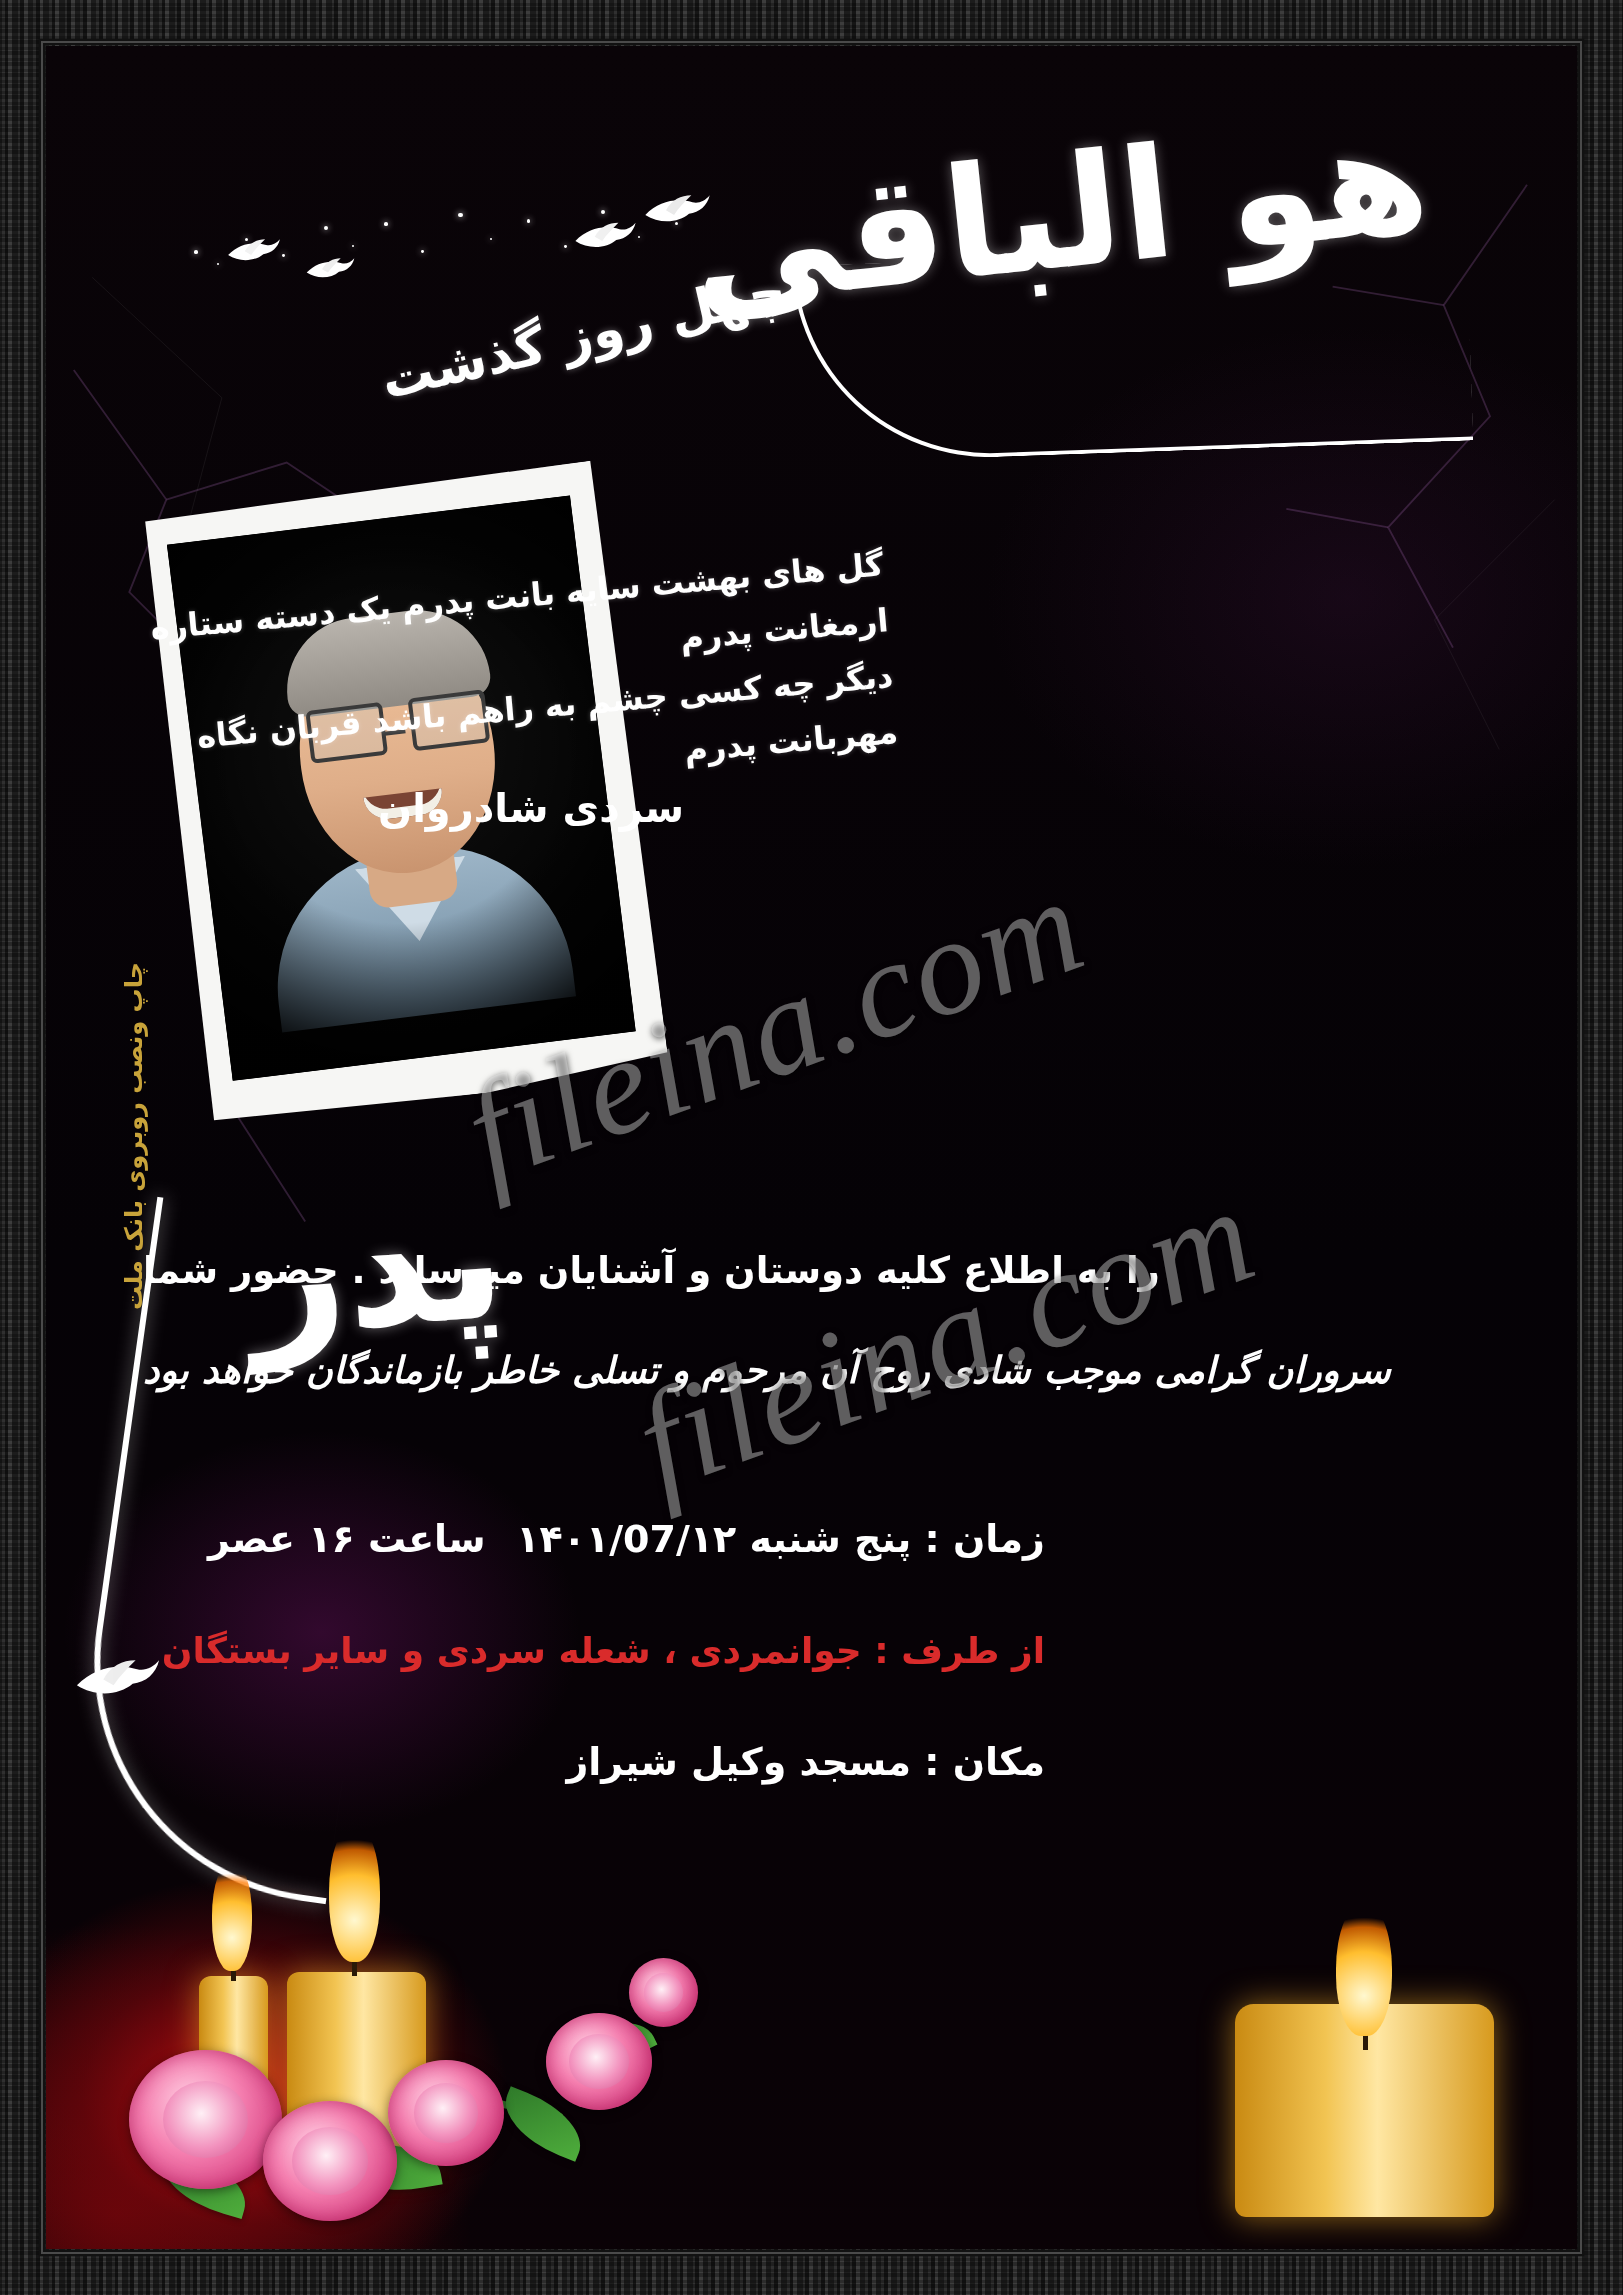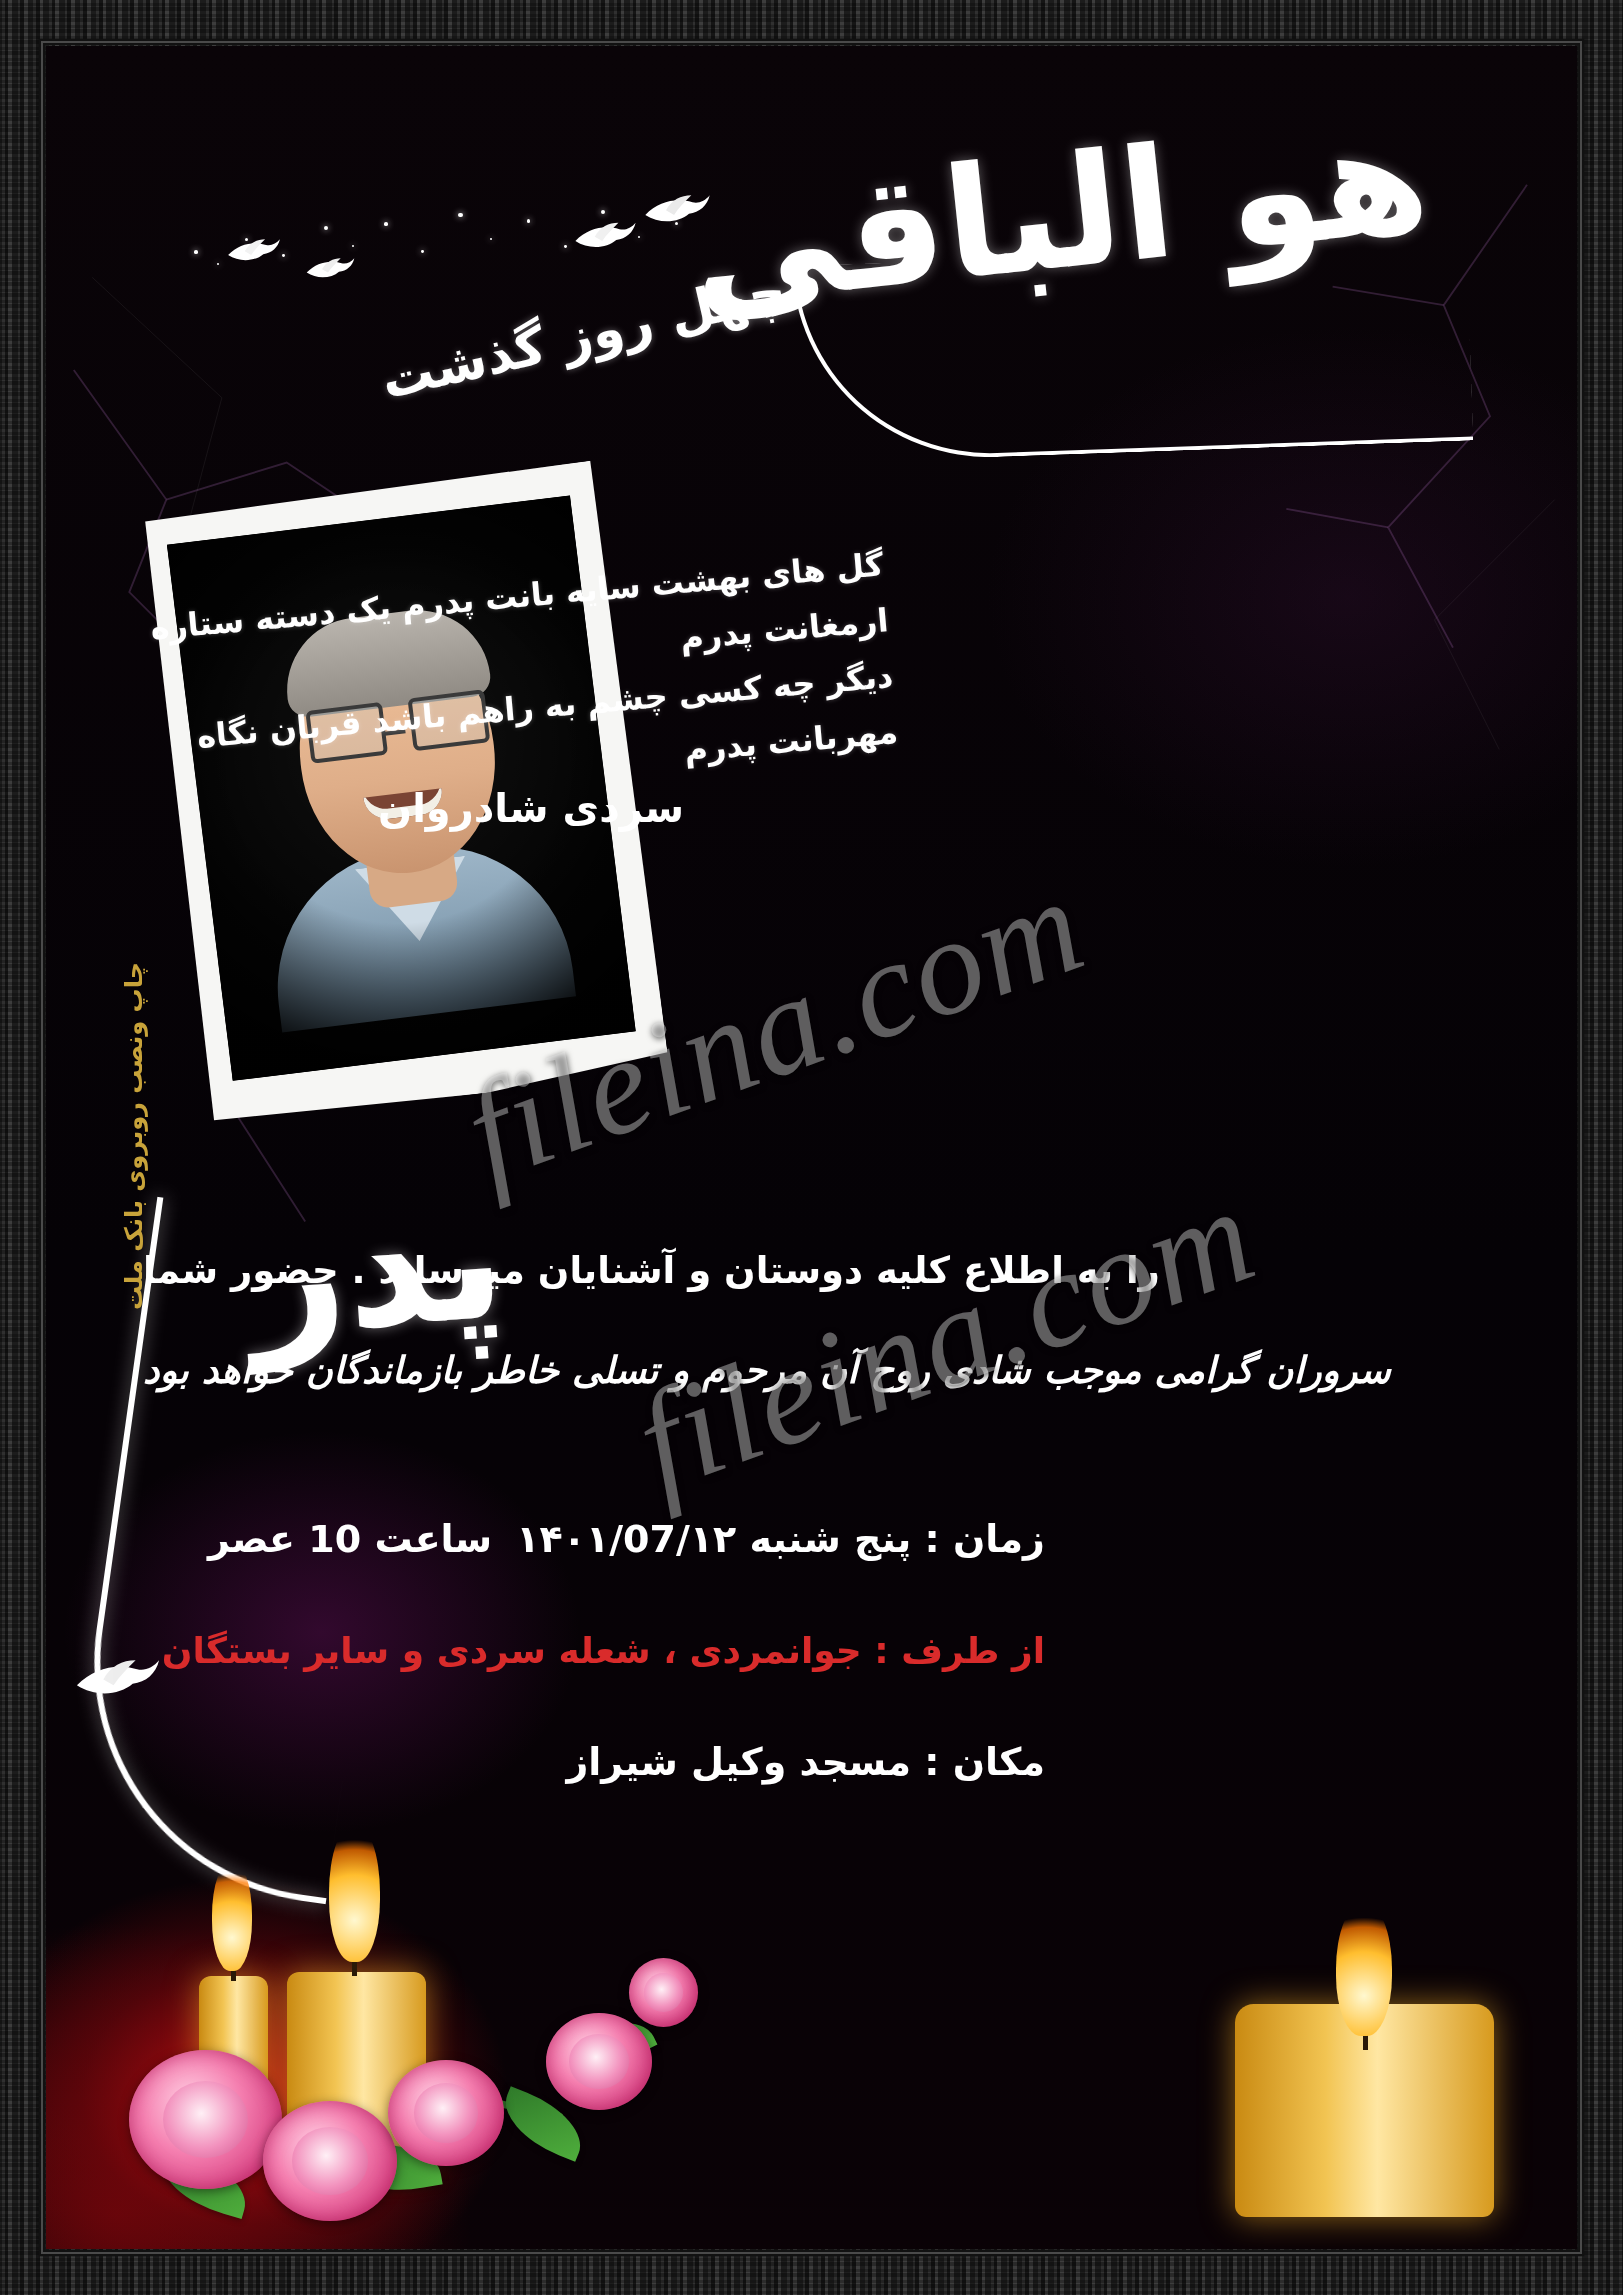--- a/index.html
+++ b/index.html
@@ -518,21 +518,21 @@
     <div class="pedar-swash"></div>
     <div class="pedar-calli">پدر</div>
 
     <div class="para2">
       <div>را به اطلاع کلیه دوستان و آشنایان میرساند . حضور شما</div>
       <div style="margin-top:37px;font-style:italic;">سروران گرامی موجب شادی روح آن مرحوم و تسلی خاطر بازماندگان خواهد بود</div>
     </div>
 
     <div class="details">
       <div class="d-row">
-        <span class="time-left">ساعت 10 عصر</span>
+        <span class="time-left">ساعت ۱۶ عصر</span>
         <span>زمان : پنج شنبه ۱۴۰۱/07/۱۲</span>
       </div>
       <div class="d-row d-from">از طرف : جوانمردی ، شعله سردی و سایر بستگان</div>
       <div class="d-row">مکان : مسجد وکیل شیراز</div>
     </div>
 
     <div class="side-note">چاپ ونصب روبروی بانک ملت</div>
 
     <div class="candle" style="left:153px; bottom:120px; width:69px; height:153px;"></div>
     <div class="wick" style="left:185px; bottom:268px; height:21px;"></div>

